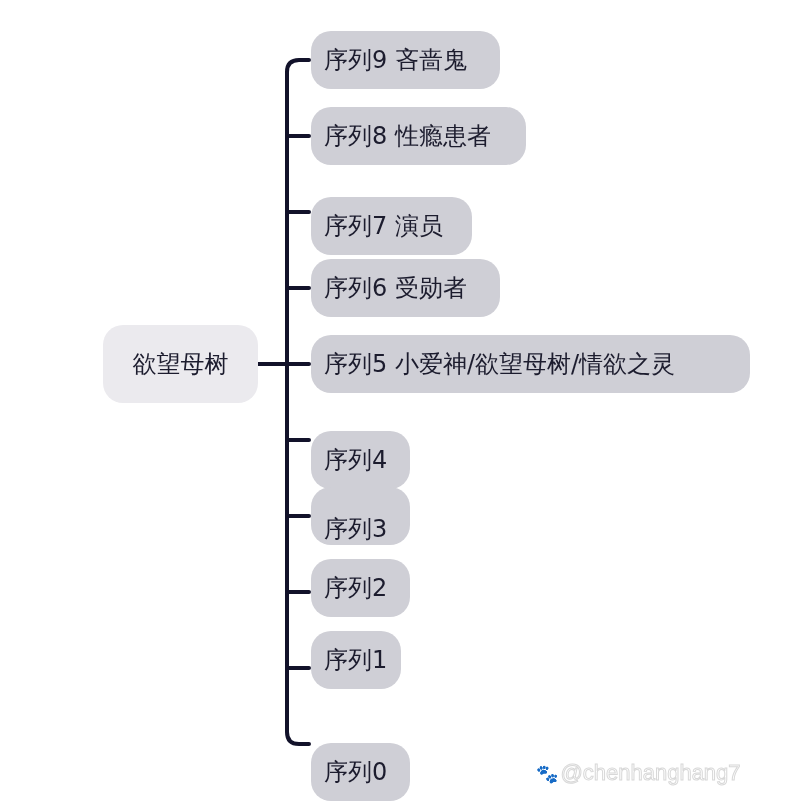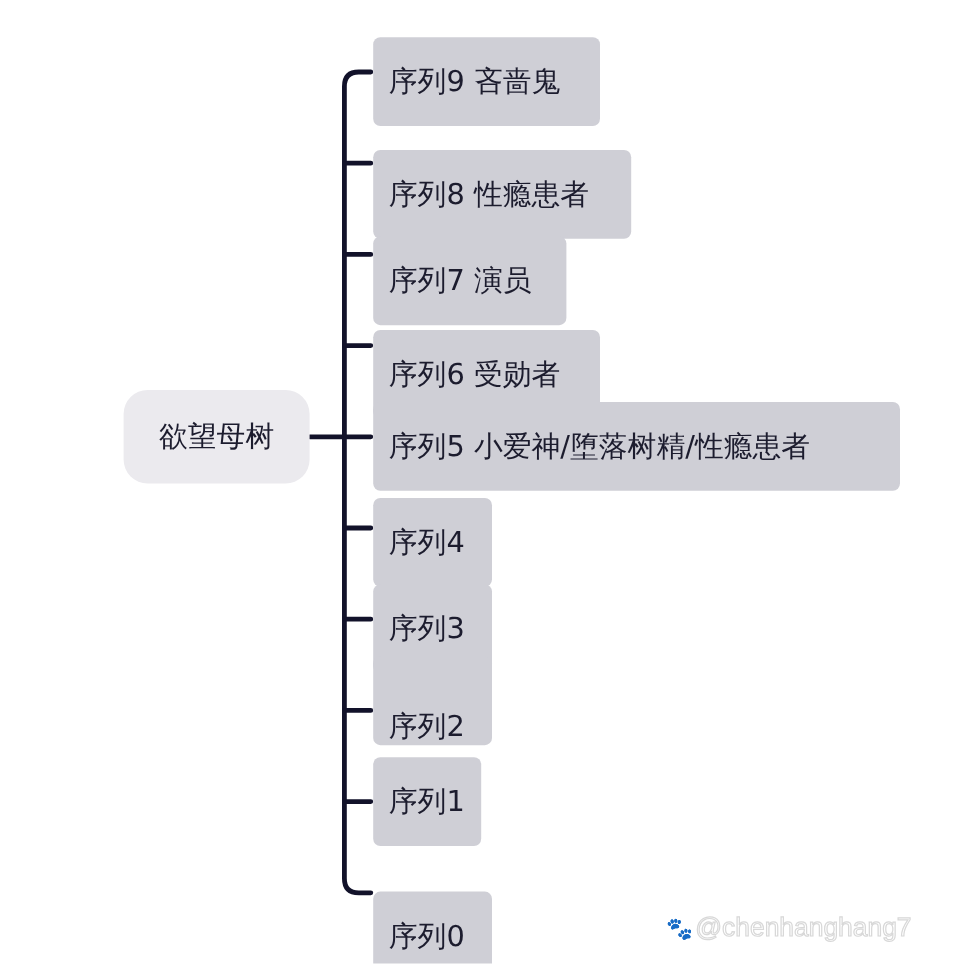--- a/index.html
+++ b/index.html
@@ -1,66 +1,66 @@
 <!DOCTYPE html>
 <html><head>
 <meta charset="utf-8">
 <style>
   html, body { margin:0; padding:0; background:#ffffff; }
   body { width:800px; height:803px; position:relative; overflow:hidden;
          font-family:"DejaVu Sans", "Liberation Sans", sans-serif; }
   .root { position:absolute; left:103px; top:325px; width:155px; height:78px;
           background:#ebeaee; border-radius:20px; color:#1c1c2e; font-size:24px;
           display:flex; align-items:center; justify-content:center; }
-  .node { position:absolute; left:311px; height:74px; background:#cfcfd6;
-          border-radius:6px; color:#1c1c2e; font-size:24px;
+  .node { position:absolute; left:311px; height:58px; background:#cfcfd6;
+          border-radius:20px; color:#1c1c2e; font-size:24px;
           display:flex; align-items:center; padding:0 13px; box-sizing:border-box;
           white-space:nowrap; }
   svg.lines { position:absolute; left:0; top:0; }
   .watermark { position:absolute; left:536px; top:760px; font-size:22px;
                color:#ffffff; -webkit-text-stroke:1px #d8d8d8;
-               font-family:"Liberation Sans", sans-serif;margin-left:19px; }
+               font-family:"Liberation Sans", sans-serif; }
   .wm-icon { display:inline-block; font-size:18px; margin-right:2px; }
 </style>
 </head>
 <body>
 
 <svg class="lines" width="800" height="803">
   <g id="conn" stroke="#12122a" stroke-width="4" fill="none" stroke-linecap="round">
       <path d="M 287 72 L 287 732 M 287 72 Q 287 60 299 60 L 309 60 M 287 732 Q 287 744 299 744 L 309 744 M 287 136 L 309 136 M 287 212 L 309 212 M 287 288 L 309 288 M 287 364 L 309 364 M 287 440 L 309 440 M 287 516 L 309 516 M 287 592 L 309 592 M 287 668 L 309 668 M 258 364 L 287 364"></path>
     </g>
 </svg>
 
 <div class="root">
   <span>欲望母树</span>
 </div>
 
 <div id="nodes">
     <div class="node" style="top: 31px; width: 189px;">
       <span>序列9 吝啬鬼</span>
     </div>
-    <div class="node" style="top: 107px; width: 215px; margin-top: 18px;">
+    <div class="node" style="top: 107px; width: 215px;">
       <span>序列8 性瘾患者</span>
     </div>
     <div class="node" style="top: 183px; width: 161px; margin-top: 14px;">
       <span>序列7 演员</span>
     </div>
-    <div class="node" style="top: 259px; width: 189px; margin-top: 16px;">
+    <div class="node" style="top: 259px; width: 189px;">
       <span>序列6 受勋者</span>
     </div>
     <div class="node" style="top: 335px; width: 439px;">
-      <span>序列5 小爱神/堕落树精/性瘾患者</span>
+      <span>序列5 小爱神/欲望母树/情欲之灵</span>
     </div>
-    <div class="node" style="top: 415px; width: 99px;">
+    <div class="node" style="top: 431px; width: 99px;">
       <span>序列4</span>
     </div>
-    <div class="node" style="top: 487px; width: 99px;">
+    <div class="node" style="top: 487px; width: 99px; align-items: flex-end;">
       <span>序列3</span>
     </div>
-    <div class="node" style="top: 547px; width: 99px; align-items: flex-end;">
+    <div class="node" style="top: 559px; width: 99px;">
       <span>序列2</span>
     </div>
     <div class="node" style="top: 631px; width: 90px;">
       <span>序列1</span>
     </div>
     <div class="node" style="top: 715px; width: 99px; margin-top: 28px;">
       <span>序列0</span>
     </div>
   </div>
 

